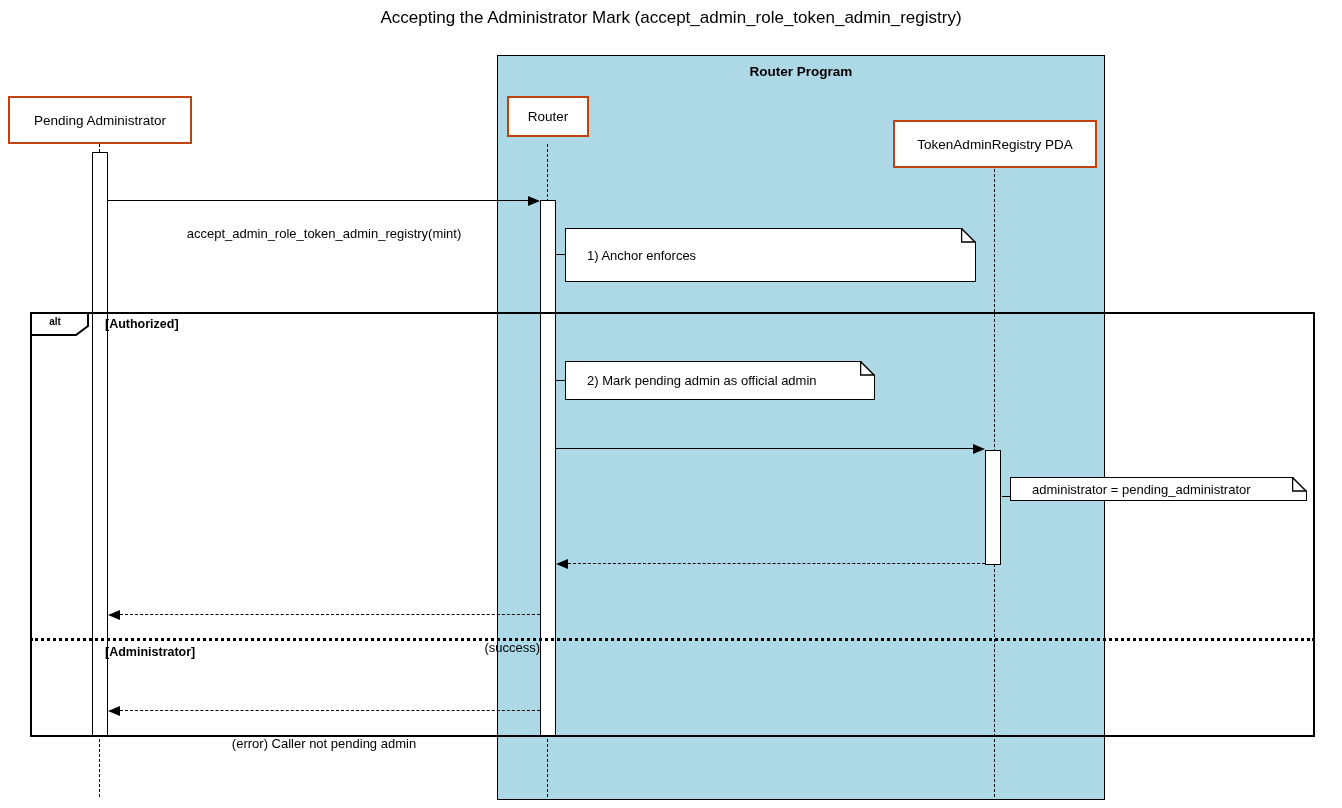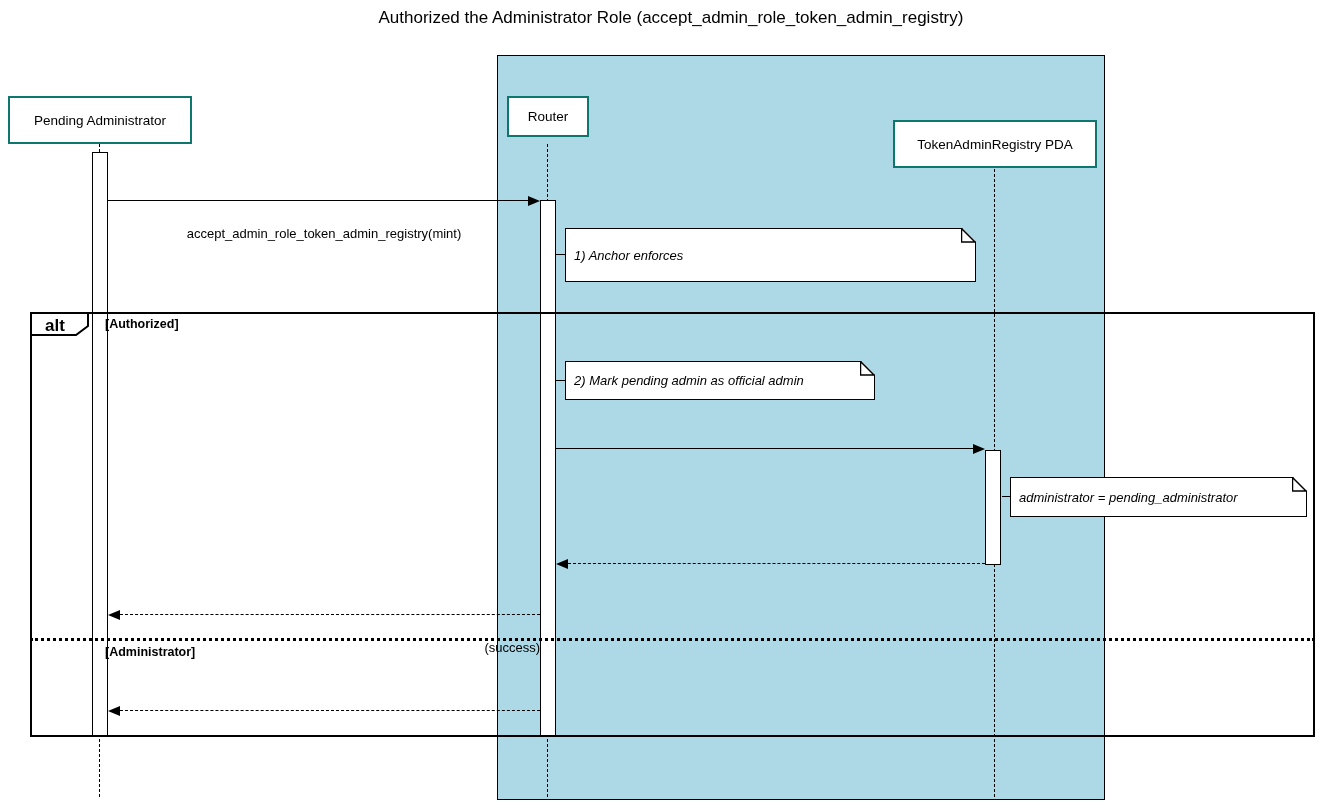--- a/index.html
+++ b/index.html
@@ -11,56 +11,57 @@
   }
   .abs { position: absolute; }
 
   .diagram-title { left: 0; top: 8px; width: 1342px; text-align: center; font-size: 17px; }
 
   .container-box { left: 497px; top: 55px; width: 608px; height: 745px;
     background: #ADD8E6; border: 1.5px solid #000; box-sizing: border-box; }
   .container-label { left: 497px; top: 64px; width: 608px; text-align: center;
     font-weight: bold; font-size: 13.5px; }
 
-  .participant { background: #fff; border: 2px solid #0f766e; box-sizing: border-box;
+  .participant { background: #fff; border: 2px solid #c2410c; box-sizing: border-box;
     display: flex; align-items: center; justify-content: center; font-size: 13.5px; }
 
   .lifeline { width: 0; border-left: 1.5px dashed #000; top: 144px; height: 653px; }
 
   .activation { background: #fff; border: 1.5px solid #000; box-sizing: border-box; width: 16px; }
 
   .msg-line-solid  { height: 0; border-top: 1.5px solid #000; }
   .msg-line-dashed { height: 0; border-top: 1.5px dashed #000; }
   .arrowhead-right { width: 0; height: 0; border-left: 12px solid #000;
     border-top: 5px solid transparent; border-bottom: 5px solid transparent; }
   .arrowhead-left  { width: 0; height: 0; border-right: 12px solid #000;
     border-top: 5px solid transparent; border-bottom: 5px solid transparent; }
   .msg-label { font-size: 13px; text-align: center; margin-top: 44px; }
 
   .note { background: #fff; border: 1.5px solid #000; box-sizing: border-box;
-    font-size: 13px; line-height: 17px; padding-left: 8px;
+    font-size: 13px; line-height: 17px; padding-left: 21px;
     display: flex; flex-direction: column; justify-content: center;
-    clip-path: polygon(0 0, calc(100% - 14px) 0, 100% 14px, 100% 100%, 0 100%); font-style: italic; }
+    clip-path: polygon(0 0, calc(100% - 14px) 0, 100% 14px, 100% 100%, 0 100%); }
   .note-wrap {  }
   .note-fold { position: absolute; top: 0; right: 0; }
 
   .alt-frame { border: 2px solid #000; box-sizing: border-box; background: transparent; }
-  .alt-pentagon-text { font-weight: bold; font-size: 17px; text-align: center; }
+  .alt-pentagon-text { font-weight: bold; font-size: 10px; text-align: center; }
   .guard-label { font-weight: bold; font-size: 12.5px; }
   .divider { height: 0; border-top: 3px dotted #000; }
   .connector { height: 0; border-top: 1.5px solid #000; }
 </style>
 </head>
 <body>
 
 <div class="stage">
 
-  <div class="abs diagram-title">Authorized the Administrator Role (accept_admin_role_token_admin_registry)</div>
+  <div class="abs diagram-title">Accepting the Administrator Mark (accept_admin_role_token_admin_registry)</div>
 
   <div class="abs container-box"></div>
+  <div class="abs container-label">Router Program</div>
 
   <div class="abs lifeline" style="left:99px;"></div>
   <div class="abs lifeline" style="left:547px;"></div>
   <div class="abs lifeline" style="left:994px;"></div>
 
   <div class="abs participant" style="left:8px;top:96px;width:184px;height:48px;">
     <span>Pending Administrator</span>
   </div>
   <div class="abs participant" style="left:507px;top:96px;width:82px;height:41px;">
     <span>Router</span>
@@ -90,20 +91,21 @@
   <div class="abs msg-line-solid" style="left:556px;top:448px;width:417px;"></div>
   <div class="abs arrowhead-right" style="left:973px;top:444px;"></div>
 
   <div class="abs msg-line-dashed" style="left:568px;top:563px;width:417px;"></div>
   <div class="abs arrowhead-left" style="left:556px;top:559px;"></div>
 
   <div class="abs msg-label" style="left:108px;top:596px;width:432px;text-align:right;">(success)</div>
   <div class="abs msg-line-dashed" style="left:120px;top:614px;width:420px;"></div>
   <div class="abs arrowhead-left" style="left:108px;top:610px;"></div>
 
+  <div class="abs msg-label" style="left:108px;top:692px;width:432px;">(error) Caller not pending admin</div>
   <div class="abs msg-line-dashed" style="left:120px;top:710px;width:420px;"></div>
   <div class="abs arrowhead-left" style="left:108px;top:706px;"></div>
 
   <div class="abs connector" style="left:555px;top:254px;width:11px;"></div>
   <div class="abs connector" style="left:555px;top:380px;width:11px;"></div>
   <div class="abs connector" style="left:1002px;top:496px;width:9px;"></div>
 
   <div class="abs note-wrap" style="left:565px;top:228px;width:411px;height:54px;position:absolute;">
     <div class="note" style="width:411px;height:54px;">
       <span>1) Anchor enforces</span>
@@ -116,21 +118,21 @@
   <div class="abs note-wrap" style="left:565px;top:361px;width:310px;height:39px;position:absolute;">
     <div class="note" style="width:310px;height:39px;">
       <span>2) Mark pending admin as official admin</span>
     </div>
     <svg class="note-fold" width="15" height="15">
       <polygon points="0.5,0.5 0.5,14 14,14" fill="#ffffff" stroke="#000000" stroke-width="1.5"></polygon>
     </svg>
   </div>
 
   <div class="abs note-wrap" style="left:1010px;top:477px;width:297px;height:40px;position:absolute;">
-    <div class="note" style="width:297px;height:40px;">
+    <div class="note" style="width:297px;height:24px;">
       <span>administrator = pending_administrator</span>
     </div>
     <svg class="note-fold" width="15" height="15">
       <polygon points="0.5,0.5 0.5,14 14,14" fill="#ffffff" stroke="#000000" stroke-width="1.5"></polygon>
     </svg>
   </div>
 
 </div>
 
 </body></html>

